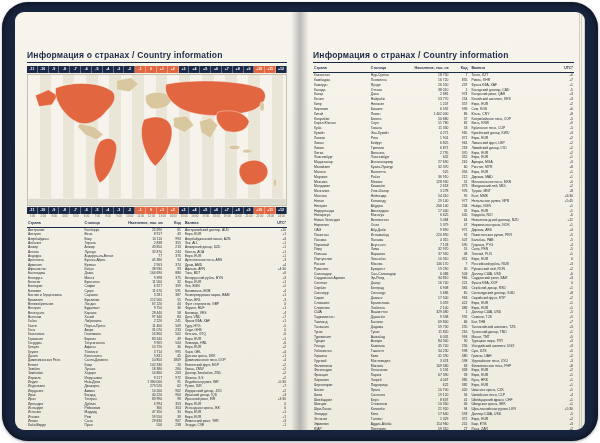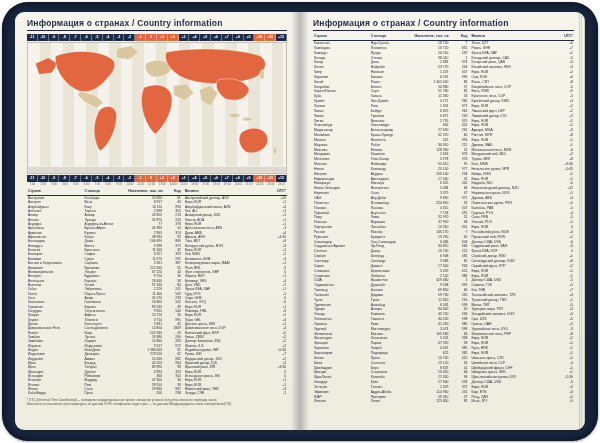--- a/index.html
+++ b/index.html
@@ -23,21 +23,21 @@
     background:linear-gradient(270deg,rgba(0,0,0,0),rgba(35,38,58,.28));z-index:2;}
   .page.right::after{content:"";position:absolute;top:0;right:0;width:6px;height:100%;
     background:repeating-linear-gradient(90deg,rgba(120,110,88,.28) 0 1px,rgba(0,0,0,0) 1px 2.5px);z-index:2;}
   .page-inner{position:absolute;inset:6px;z-index:1;}
   .page.left .page-inner{left:12px;right:13px;}
   .page.right .page-inner{left:13px;right:11px;}
 
   .ptitle{
     font-size:8.5px;font-weight:bold;color:var(--ink,#1c2a4a);
     border-bottom:1px solid var(--ink,#1c2a4a);padding-bottom:2px;margin-bottom:3px;
-    letter-spacing:.2px;white-space:nowrap;overflow:hidden;
+    letter-spacing:.2px;white-space:nowrap;overflow:hidden;margin-top:32px;
   }
 
   .ruler{display:flex;height:7px;}
   .ruler .cell{
     flex:1;font-size:3.6px;line-height:7px;text-align:center;color:#fff;
     background:var(--ink,#1c2a4a);border-right:.5px solid rgba(255,255,255,.35);
     font-weight:bold;overflow:hidden;
   }
   .ruler .cell.hl{background:var(--accent,#e2663f);}
   .times{display:flex;height:5px;margin-bottom:2px;}

